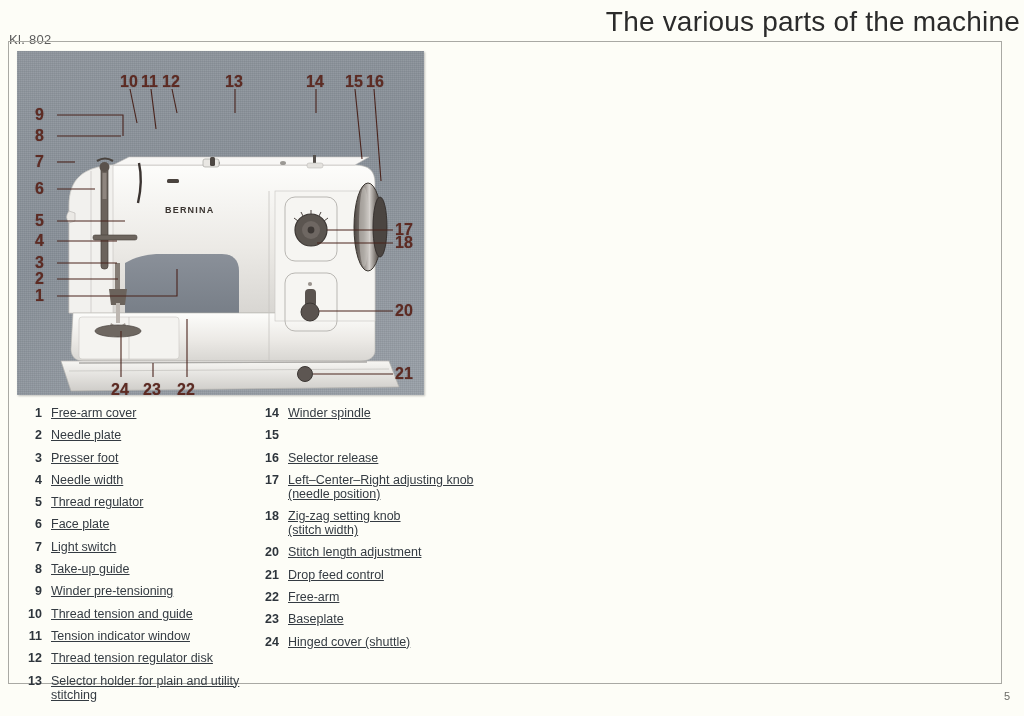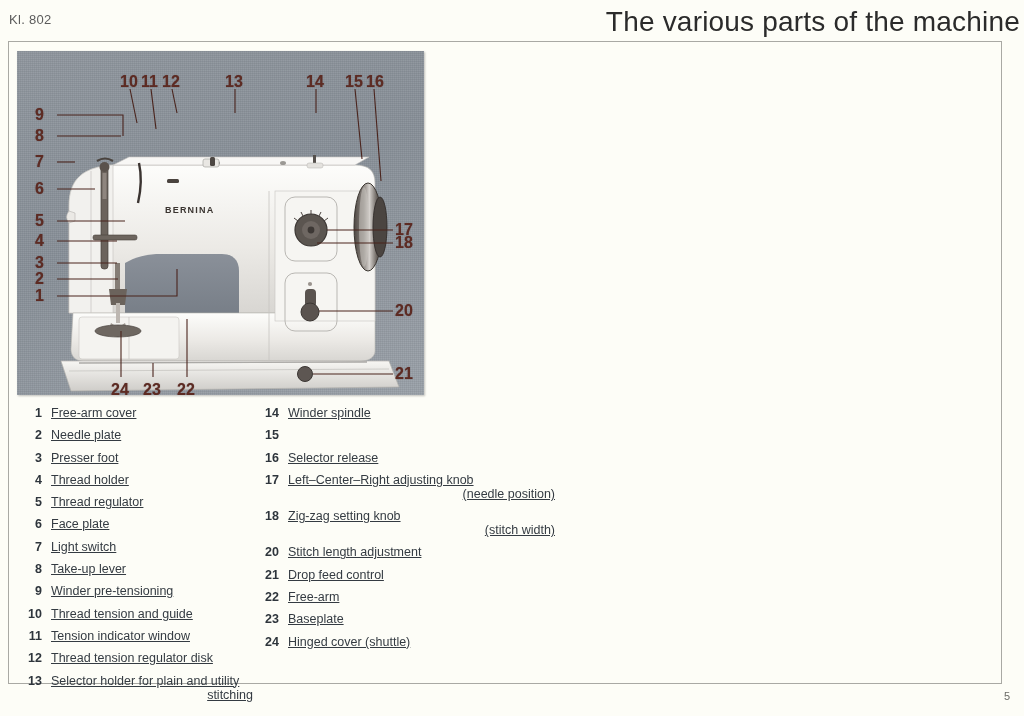--- a/index.html
+++ b/index.html
@@ -25,21 +25,21 @@
     border: 1px solid #a9a9a4;
     box-sizing: border-box;
     background: transparent;
     pointer-events: none;
   }
 
   
   #kl-label {
     position: absolute;
     left: 9px;
-    top: 12px;
+    top: 32px;
     font-size: 13px;
     color: #5c5c5c;
     letter-spacing: 0.3px;
     white-space: nowrap;
   }
   #page-title {
     position: absolute;
     right: 4px;
     top: 6px;
     font-size: 28px;
@@ -103,21 +103,21 @@
     font-weight: 700;
     padding-right: 9px;
     box-sizing: content-box;
     color: #2e353c;
   }
   .part-label {
     flex: 1 1 auto;
     color: #343b42;
     text-decoration: underline;
   }
-  .part-label .sub { display: block; text-align: right; }
+  .part-label .sub { display: block; }
 
   
   #page-number {
     position: absolute;
     right: 14px;
     top: 690px;
     font-size: 11px;
     color: #6a6a66;
   }
 </style>
@@ -316,37 +316,37 @@
     <div class="part-row">
       <span class="part-num">2</span>
       <span class="part-label"><span>Needle plate</span></span>
     </div>
     <div class="part-row">
       <span class="part-num">3</span>
       <span class="part-label"><span>Presser foot</span></span>
     </div>
     <div class="part-row">
       <span class="part-num">4</span>
-      <span class="part-label"><span>Thread holder</span></span>
+      <span class="part-label"><span>Needle width</span></span>
     </div>
     <div class="part-row">
       <span class="part-num">5</span>
       <span class="part-label"><span>Thread regulator</span></span>
     </div>
     <div class="part-row">
       <span class="part-num">6</span>
       <span class="part-label"><span>Face plate</span></span>
     </div>
     <div class="part-row">
       <span class="part-num">7</span>
       <span class="part-label"><span>Light switch</span></span>
     </div>
     <div class="part-row">
       <span class="part-num">8</span>
-      <span class="part-label"><span>Take-up lever</span></span>
+      <span class="part-label"><span>Take-up guide</span></span>
     </div>
     <div class="part-row">
       <span class="part-num">9</span>
       <span class="part-label"><span>Winder pre-tensioning</span></span>
     </div>
     <div class="part-row">
       <span class="part-num">10</span>
       <span class="part-label"><span>Thread tension and guide</span></span>
     </div>
     <div class="part-row">

